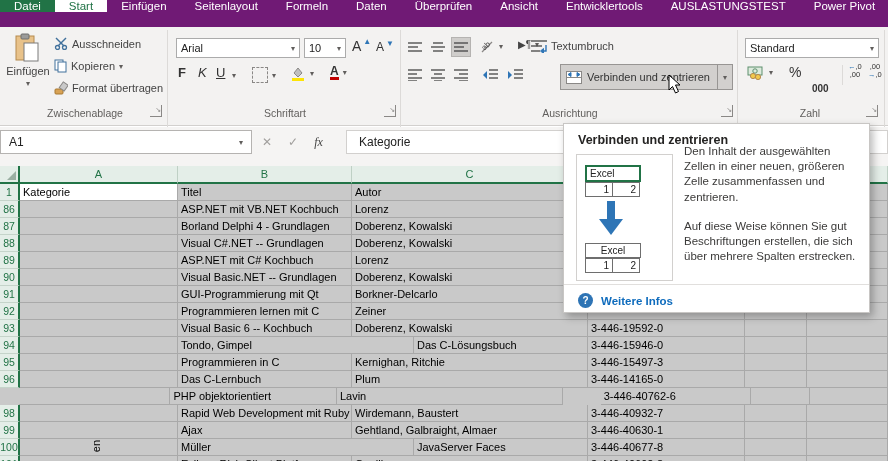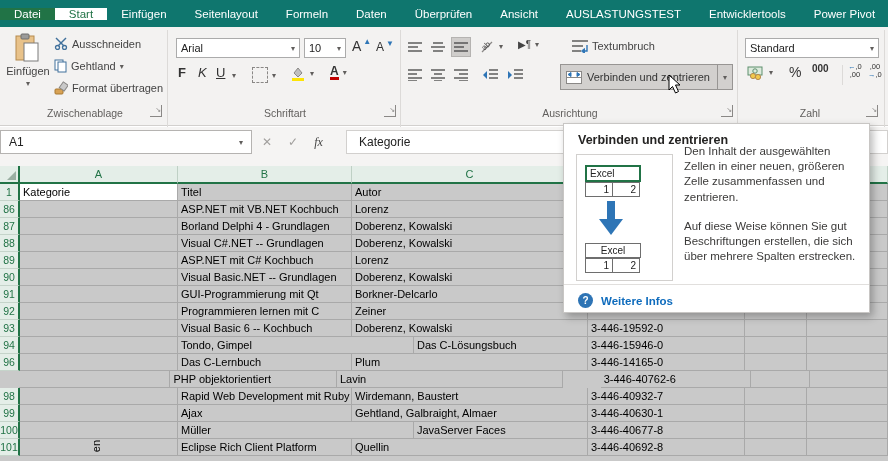--- a/index.html
+++ b/index.html
@@ -2,22 +2,22 @@
 <html><head>
 <meta charset="utf-8">
 <style>
   html,body{margin:0;padding:0;}
   body{width:888px;height:461px;position:relative;overflow:hidden;
        font-family:"Liberation Sans",sans-serif;background:#fff;
        -webkit-font-smoothing:antialiased;}
   .abs{position:absolute;}
 
   
-  #tabbar{position:absolute;left:0;top:0;width:888px;height:27px;background:#0f766e;
-          display:flex;align-items:center;overflow:hidden;white-space:nowrap;}
+  #tabbar{position:absolute;left:0;top:0;width:888px;height:27px;background:#701a75;
+          display:flex;align-items:flex-start;overflow:hidden;white-space:nowrap;}
   .tab{color:#fff;font-size:11.5px;display:flex;align-items:center;padding:0 14px;cursor:default;}
   .tab.active{background:#fff;color:#217346;}
   .tab.file{background:#217346;font-weight:normal;}
 
   
   #ribbon{position:absolute;left:0;top:27px;width:888px;height:99px;background:#F3F2F1;
           border-bottom:1px solid #D2D0CE;box-sizing:border-box;font-size:11px;color:#444;}
   .gsep{position:absolute;top:3px;height:112px;width:1px;background:#DCDAD8;}
   .glabel{position:absolute;top:80px;font-size:10.5px;color:#605E5C;text-align:center;}
   .launcher{position:absolute;top:78px;width:11px;height:11px;border-right:1px solid #8A8886;
@@ -89,22 +89,22 @@
 
 <div id="tabbar">
     <span class="tab file">Datei</span>
     <span class="tab active">Start</span>
     <span class="tab">Einfügen</span>
     <span class="tab">Seitenlayout</span>
     <span class="tab">Formeln</span>
     <span class="tab">Daten</span>
     <span class="tab">Überprüfen</span>
     <span class="tab">Ansicht</span>
+    <span class="tab">Entwicklertools</span>
     <span class="tab">AUSLASTUNGSTEST</span>
-    <span class="tab">Entwicklertools</span>
     <span class="tab">Power Pivot</span>
   </div>
 
 <div id="ribbon">
   <div class="gsep" style="left:167px"></div>
   <div class="gsep" style="left:400px"></div>
   <div class="gsep" style="left:737px"></div>
   <div class="gsep" style="left:884px"></div>
 
   <div class="rbtn" style="left:6px;top:6px;width:44px;flex-direction:column;gap:2px">
@@ -123,21 +123,21 @@
       <circle cx="3.5" cy="10.5" r="2" fill="none" stroke="#41719C" stroke-width="1.3"></circle>
       <circle cx="10.5" cy="10.5" r="2" fill="none" stroke="#41719C" stroke-width="1.3"></circle>
     </svg>
     <span>Ausschneiden</span>
   </div>
   <div class="rbtn" style="left:54px;top:32px">
     <svg width="13" height="14" viewBox="0 0 13 14">
       <rect x="1" y="1" width="8" height="10" fill="#fff" stroke="#41719C"></rect>
       <rect x="4" y="3" width="8" height="10" fill="#fff" stroke="#41719C"></rect>
     </svg>
-    <span>Gehtland</span>
+    <span>Kopieren</span>
     <span class="arrow">▾</span>
   </div>
   <div class="rbtn" style="left:54px;top:54px">
     <svg width="14" height="14" viewBox="0 0 14 14">
       <rect x="1" y="8" width="8" height="5" rx="1" fill="#D8A254" stroke="#A87830"></rect>
       <rect x="7" y="2" width="6" height="7" transform="rotate(35 10 5)" fill="#C9C9C9" stroke="#8A8886"></rect>
     </svg>
     <span>Format übertragen</span>
   </div>
   <div class="glabel" style="left:20px;width:130px">Zwischenablage</div>
@@ -212,21 +212,21 @@
     <svg width="15" height="15" viewBox="0 0 15 15">
       <line x1="2" y1="13" x2="12" y2="3" stroke="#8A8886" stroke-width="1.2"></line>
       <text x="3" y="10" font-size="8" fill="#444" transform="rotate(-45 6 9)">ab</text>
     </svg>
     <span class="arrow">▾</span>
   </div>
   <div class="rbtn" style="left:518px;top:12px">
     <span style="font-size:10px;color:#444">▶¶</span>
     <span class="arrow">▾</span>
   </div>
-  <div class="rbtn" style="left:572px;top:12px">
+  <div class="rbtn" style="left:531px;top:12px">
     <svg width="16" height="14" viewBox="0 0 16 14">
       <line x1="0" y1="2" x2="16" y2="2" stroke="#444" stroke-width="1.3"></line>
       <line x1="0" y1="7" x2="11" y2="7" stroke="#444" stroke-width="1.3"></line>
       <line x1="0" y1="12" x2="9" y2="12" stroke="#444" stroke-width="1.3"></line>
       <path d="M11 12 L15 12 L15 6" fill="none" stroke="#2E75B6" stroke-width="1.4"></path>
       <path d="M9.5 12 L12.5 9.5 L12.5 14.5 Z" class="blue"></path>
     </svg>
     <span>Textumbruch</span>
   </div>
   <div class="toggle" style="left:405px;top:38px">
@@ -297,21 +297,21 @@
       <rect x="1" y="2" width="14" height="8" fill="#DDEBDD" stroke="#5E8F6E"></rect>
       <circle cx="8" cy="6" r="2.2" fill="none" stroke="#5E8F6E"></circle>
       <circle cx="6" cy="11" r="2.6" fill="#F2C94C" stroke="#B58A4E"></circle>
       <circle cx="11" cy="12" r="2.6" fill="#F2C94C" stroke="#B58A4E"></circle>
     </svg>
     <span class="arrow">▾</span>
   </div>
   <div class="rbtn" style="left:789px;top:37px;font-size:14px;color:#333">
       <span>%</span>
     </div>
-  <div class="rbtn" style="left:812px;top:36px;font-size:10px;font-weight:bold;color:#333">
+  <div class="rbtn" style="left:812px;top:56px;font-size:10px;font-weight:bold;color:#333">
       <span>000</span>
     </div>
   <div class="gsep" style="left:842px;top:38px;height:20px"></div>
   <div class="rbtn" style="left:848px;top:36px;flex-direction:column;gap:0;font-size:7.5px;line-height:8px;color:#333">
     <span><span style="color:#2E75B6">←</span>,0</span>
       <span>,00</span>
   </div>
   <div class="rbtn" style="left:868px;top:36px;flex-direction:column;gap:0;font-size:7.5px;line-height:8px;color:#333">
     <span>,00</span>
       <span><span style="color:#2E75B6">→</span>,0</span>
@@ -430,20 +430,29 @@
       <div class="srow">
     <div class="rhead" style="width: 20px;">94</div>
     <div class="cell" style="width: 158px;"></div>
     <div class="cell" style="width: 236px;">Tondo, Gimpel</div>
     <div class="cell" style="width: 174px;">Das C-Lösungsbuch</div>
     <div class="cell" style="width: 157px;">3-446-15946-0</div>
     <div class="cell" style="width: 62px;"></div>
     <div class="cell" style="width: 81px;"></div>
   </div>
       <div class="srow">
+    <div class="rhead" style="width: 20px;">95</div>
+    <div class="cell" style="width: 158px;"></div>
+    <div class="cell" style="width: 174px;">Programmieren in C</div>
+    <div class="cell" style="width: 236px;">Kernighan, Ritchie</div>
+    <div class="cell" style="width: 157px;">3-446-15497-3</div>
+    <div class="cell" style="width: 62px;"></div>
+    <div class="cell" style="width: 81px;"></div>
+  </div>
+      <div class="srow">
     <div class="rhead" style="width: 20px;">96</div>
     <div class="cell" style="width: 158px;"></div>
     <div class="cell" style="width: 174px;">Das C-Lernbuch</div>
     <div class="cell" style="width: 236px;">Plum</div>
     <div class="cell" style="width: 157px;">3-446-14165-0</div>
     <div class="cell" style="width: 62px;"></div>
     <div class="cell" style="width: 81px;"></div>
   </div>
       <div class="srow">
     <div class="rhead" style="width: 20px; margin-top: 45px;">97</div>

